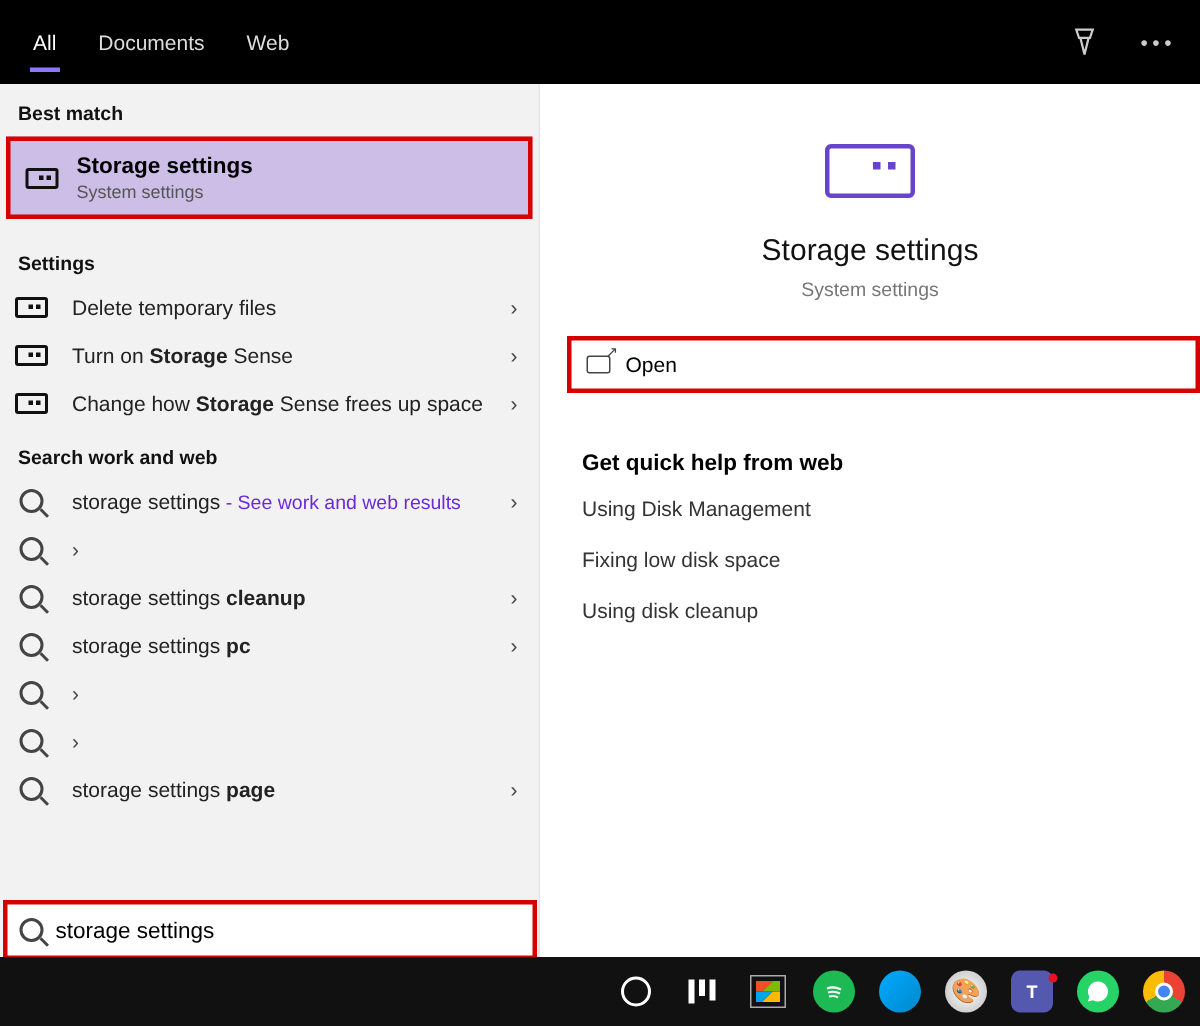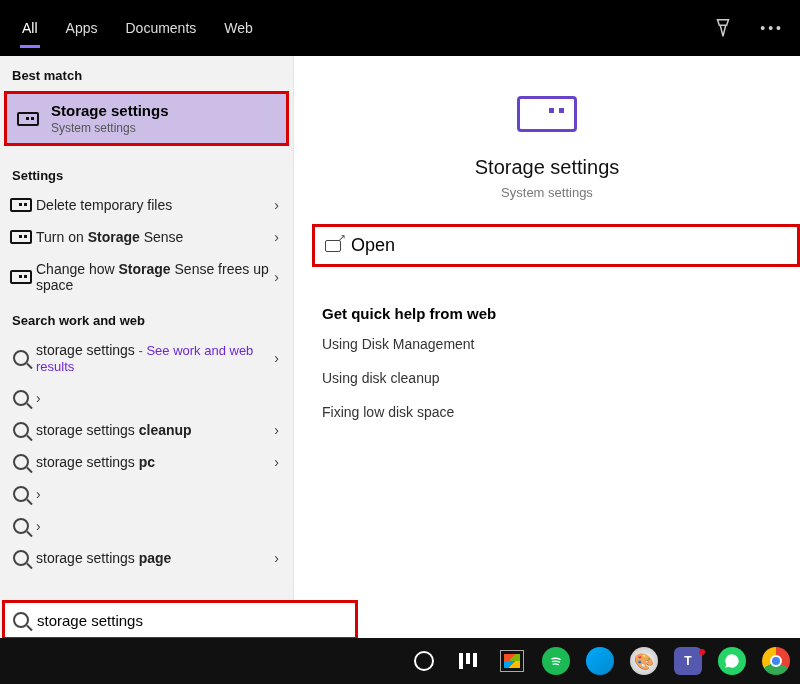--- a/index.html
+++ b/index.html
@@ -9,52 +9,52 @@
   .topbar { height: 56px; background: #000000; color: #fff; display: flex; align-items: center; padding: 0 8px; }
   .tab { padding: 0 14px; height: 56px; display: flex; align-items: center; font-size: 14px; color: #ddd; cursor: pointer; position: relative; }
   .tab.active { color: #fff; }
   .tab.active::after { content: ""; position: absolute; left: 12px; right: 12px; bottom: 8px; height: 3px; background: #8f76ff; }
   .tab .chev-down { margin-left: 4px; font-size: 10px; }
   .topbar-spacer { flex: 1; }
   .rewards-ic { width: 22px; height: 22px; margin-right: 18px; display:flex;align-items:center;justify-content:center; color:#ccc; }
   .dots { letter-spacing: 3px; color:#ccc; font-size:14px; padding:0 8px; cursor:pointer;}
 
   .mainarea { display: flex; height: 582px; background: #fff; }
-  .leftpanel { width: 294px; background: #f2f2f2; border-right: 1px solid #e5e5e5; overflow: hidden; }
+  .leftpanel { width: 360px; background: #f2f2f2; border-right: 1px solid #e5e5e5; overflow: hidden; }
   .rightpanel { flex: 1; background: #fff; }
 
   .section-label { font-size: 13px; font-weight: 600; padding: 12px 12px 6px; color: #111; }
 
   .best-match { background: #ccbee6; border: 3px solid #d60000; margin: 2px 4px 10px 4px; padding: 8px 10px; display:flex; align-items:center; gap:12px; }
   .ic-storage { width:22px; height:14px; border:2px solid #111; border-radius:2px; position:relative; }
   .ic-storage::after { content:""; position:absolute; right:3px; top:3px; width:3px;height:3px;background:#111; box-shadow: -5px 0 0 #111; }
   .bm-title { font-size: 15px; font-weight:600; }
   .bm-sub { font-size: 12px; color: #555; margin-top:2px; }
 
-  .row { display:flex; align-items:center; padding: 8px 10px; gap:4px; cursor:pointer; }
+  .row { display:flex; align-items:center; padding: 8px 10px; gap:16px; cursor:pointer; }
   .row-ic { width:22px; display:flex;justify-content:center; }
   .row-text { flex:1; font-size:14px; color:#222; }
   .row-text .bold { font-weight:700; }
   .row-sub { color:#6d28d9; font-size:13px;text-align:right; }
   .row-chev { color:#444; font-size:14px; padding-right:4px;}
 
   .ic-mag { width:16px;height:16px;border:2px solid #444;border-radius:50%;position:relative;}
   .ic-mag::after{content:"";position:absolute;width:7px;height:2px;background:#444;transform:rotate(45deg);right:-6px;bottom:-3px;}
 
   
   .preview { display:flex; flex-direction:column; align-items:center; padding-top:40px; }
   .p-icon { width:60px;height:36px;border:3px solid #6744c9;border-radius:4px;position:relative;margin-bottom:24px;}
   .p-icon::after{content:"";position:absolute;right:10px;top:9px;width:5px;height:5px;background:#6744c9; box-shadow:-10px 0 0 #6744c9;}
   .p-title{font-size:20px;color:#111;margin-bottom:6px;}
   .p-sub{font-size:13px;color:#777;margin-bottom:24px;}
 
   .open-btn { align-self:flex-start; margin-left:18px; border:3px solid #d60000; padding:8px 28px 8px 10px; display:flex; align-items:center; gap:10px; cursor:pointer; }
   .open-ic { width:16px;height:12px;border:1.5px solid #444;border-radius:2px;position:relative;}
   .open-ic::after{content:"↗";position:absolute;right:-6px;top:-9px;font-size:10px;color:#444;}
-  .open-label{font-size:18px;}
+  .open-label{font-size:14px;}
 
   .help-section { padding: 18px 28px; }
   .help-hdr { font-size:15px; font-weight:600; margin:20px 0 14px; }
   .help-link { font-size:14px; color:#333; margin:8px 0 18px; cursor:pointer; }
 
   
   .searchbar-wrap { position:absolute; left:2px; bottom:44px; width:356px; height:40px; border:3px solid #d60000; background:#fff; display:flex; align-items:center; padding:0 8px; gap:8px; }
   .searchbar-wrap input { border:none; outline:none; font-size:15px; flex:1; }
 
   
@@ -73,21 +73,20 @@
   .tasks-ic span { width:4px; background:#fff; }
   .tasks-ic span:nth-child(1){height:16px;} .tasks-ic span:nth-child(2){height:11px;} .tasks-ic span:nth-child(3){height:14px;}
   .store{width:24px;height:22px;border:1.5px solid #aaa;position:relative;}
   .store::before{content:"";position:absolute;inset:3px;background:linear-gradient(135deg,#f25022 0 50%,#7fba00 0) top/100% 50% no-repeat,linear-gradient(135deg,#00a4ef 0 50%,#ffb900 0) bottom/100% 50% no-repeat;}
 </style>
 </head>
 <body>
 
 <div class="topbar">
   <div class="tab active">All</div>
-  <div class="tab">Apps</div>
   <div class="tab">Documents</div>
   <div class="tab">Web</div>
   <div class="topbar-spacer"></div>
   <div class="rewards-ic">
     <svg width="22" height="22" viewBox="0 0 24 24" fill="none" stroke="currentColor" stroke-width="1.6">
         <path d="M6 3h12l-2 6H8z"></path>
         <path d="M9 9l3 12 3-12"></path>
       </svg>
   </div>
   <div class="dots">•••</div>
@@ -185,22 +184,22 @@
       <div class="p-title">Storage settings</div>
       <div class="p-sub">System settings</div>
     </div>
     <div class="open-btn">
       <div class="open-ic"></div>
       <span class="open-label">Open</span>
     </div>
     <div class="help-section">
       <div class="help-hdr">Get quick help from web</div>
       <div class="help-link">Using Disk Management</div>
+      <div class="help-link">Fixing low disk space</div>
       <div class="help-link">Using disk cleanup</div>
-      <div class="help-link">Fixing low disk space</div>
     </div>
   </div>
 </div>
 
 <div class="searchbar-wrap">
   <div class="ic-mag"></div>
   <input type="text" value="storage settings" style="">
 </div>
 
 <div class="taskbar">

